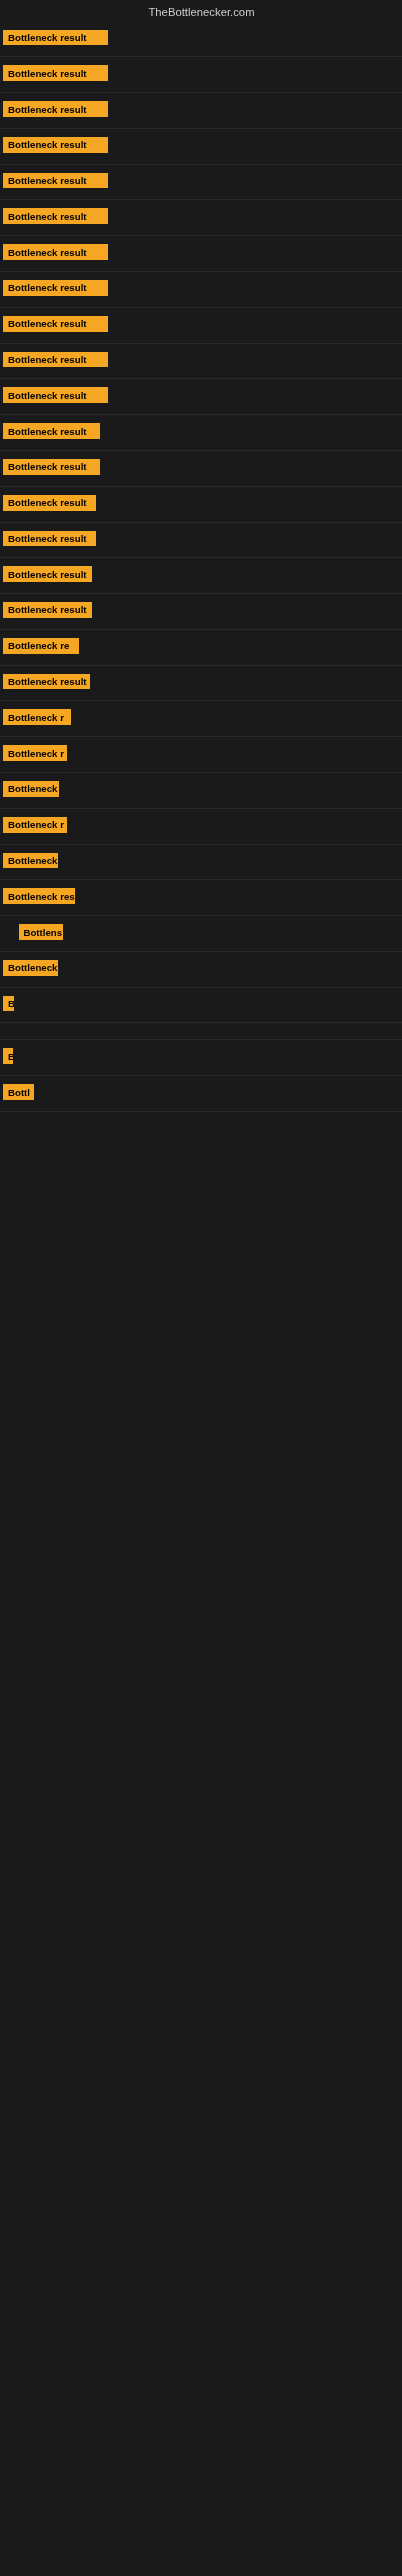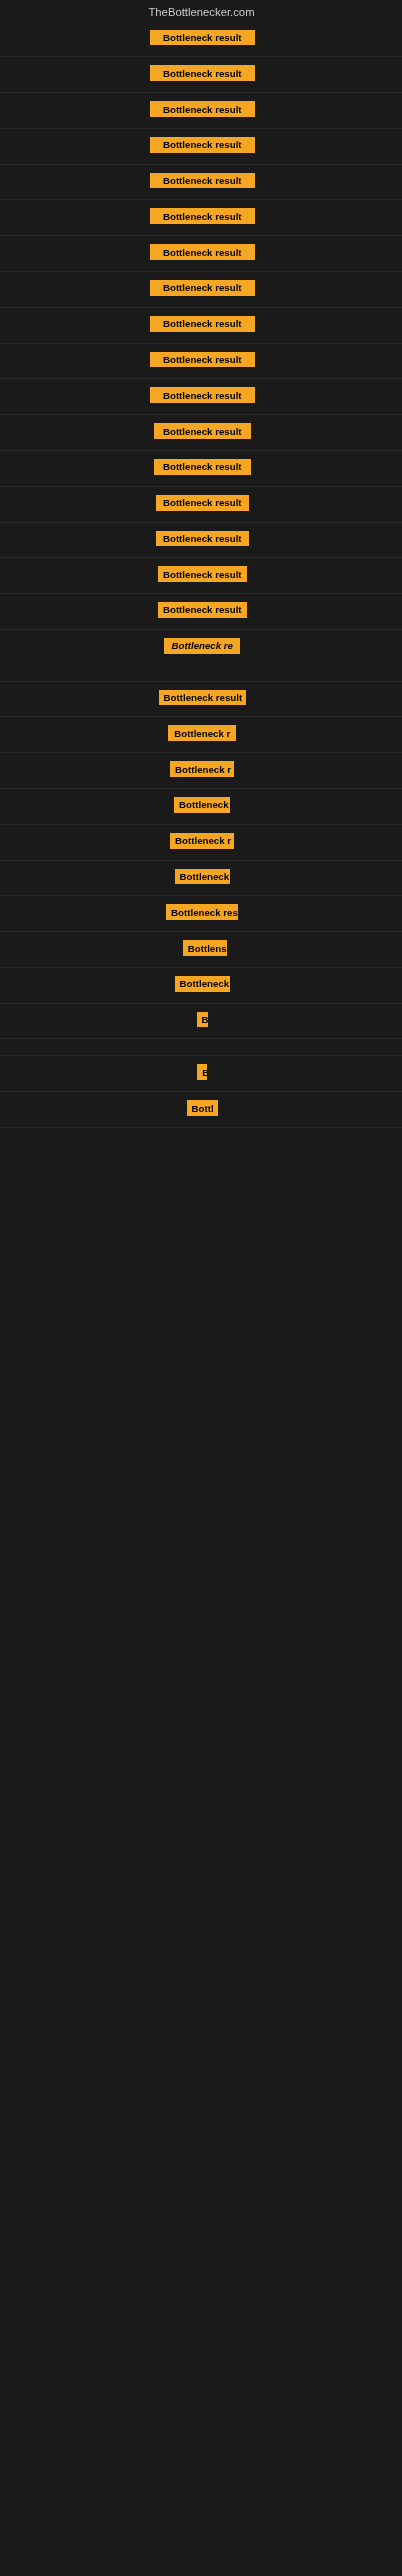--- a/index.html
+++ b/index.html
@@ -31,21 +31,20 @@
       font-weight: bold;
       padding: 2.4px 4.8px;
       display: inline-block;
       white-space: nowrap;
       overflow: hidden;
     }
 
     .row-container {
       padding: 6.4px 1.6px;
       border-bottom: 0.8px solid #2a2a2a;
-      text-align: center;
     }
   </style>
 </head>
 <body>
 
 <div class="site-header">
   <span>TheBottlenecker.com</span>
 </div>
 
 <div id="items-container">
@@ -59,28 +58,28 @@
     <div class="row-container" style="padding-top: 8px; padding-bottom: 8px;"><span class="bottleneck-badge" style="max-width: 105px; width: 105px; margin-left: 1.6px;">Bottleneck result</span></div>
     <div class="row-container" style="padding-top: 8px; padding-bottom: 8px;"><span class="bottleneck-badge" style="max-width: 105px; width: 105px; margin-left: 1.6px;">Bottleneck result</span></div>
     <div class="row-container" style="padding-top: 8px; padding-bottom: 8px;"><span class="bottleneck-badge" style="max-width: 105px; width: 105px; margin-left: 1.6px;">Bottleneck result</span></div>
     <div class="row-container" style="padding-top: 8px; padding-bottom: 8px;"><span class="bottleneck-badge" style="max-width: 105px; width: 105px; margin-left: 1.6px;">Bottleneck result</span></div>
     <div class="row-container" style="padding-top: 8px; padding-bottom: 8px;"><span class="bottleneck-badge" style="max-width: 97px; width: 97px; margin-left: 1.6px;">Bottleneck result</span></div>
     <div class="row-container" style="padding-top: 8px; padding-bottom: 8px;"><span class="bottleneck-badge" style="max-width: 97px; width: 97px; margin-left: 1.6px;">Bottleneck result</span></div>
     <div class="row-container" style="padding-top: 8px; padding-bottom: 8px;"><span class="bottleneck-badge" style="max-width: 93px; width: 93px; margin-left: 1.6px;">Bottleneck result</span></div>
     <div class="row-container" style="padding-top: 8px; padding-bottom: 8px;"><span class="bottleneck-badge" style="max-width: 93px; width: 93px; margin-left: 1.6px;">Bottleneck result</span></div>
     <div class="row-container" style="padding-top: 8px; padding-bottom: 8px;"><span class="bottleneck-badge" style="max-width: 89px; width: 89px; margin-left: 1.6px;">Bottleneck result</span></div>
     <div class="row-container" style="padding-top: 8px; padding-bottom: 8px;"><span class="bottleneck-badge" style="max-width: 89px; width: 89px; margin-left: 1.6px;">Bottleneck result</span></div>
-    <div class="row-container" style="padding-top: 8px; padding-bottom: 24px; font-style: italic;"><span class="bottleneck-badge" style="max-width: 76px; width: 76px; margin-left: 1.6px;">Bottleneck re</span></div>
+    <div class="row-container" style="padding-top: 8px; padding-bottom: 8px;"><span class="bottleneck-badge" style="max-width: 76px; width: 76px; margin-left: 1.6px;">Bottleneck re</span></div>
     <div class="row-container" style="padding-top: 8px; padding-bottom: 8px;"><span class="bottleneck-badge" style="max-width: 87px; width: 87px; margin-left: 1.6px;">Bottleneck result</span></div>
     <div class="row-container" style="padding-top: 8px; padding-bottom: 8px;"><span class="bottleneck-badge" style="max-width: 68px; width: 68px; margin-left: 1.6px;">Bottleneck r</span></div>
     <div class="row-container" style="padding-top: 8px; padding-bottom: 8px;"><span class="bottleneck-badge" style="max-width: 64px; width: 64px; margin-left: 1.6px;">Bottleneck r</span></div>
     <div class="row-container" style="padding-top: 8px; padding-bottom: 8px;"><span class="bottleneck-badge" style="max-width: 56px; width: 56px; margin-left: 1.6px;">Bottleneck</span></div>
     <div class="row-container" style="padding-top: 8px; padding-bottom: 8px;"><span class="bottleneck-badge" style="max-width: 64px; width: 64px; margin-left: 1.6px;">Bottleneck r</span></div>
     <div class="row-container" style="padding-top: 8px; padding-bottom: 8px;"><span class="bottleneck-badge" style="max-width: 55px; width: 55px; margin-left: 1.6px;">Bottleneck</span></div>
     <div class="row-container" style="padding-top: 8px; padding-bottom: 8px;"><span class="bottleneck-badge" style="max-width: 72px; width: 94px; margin-left: 1.6px;">Bottleneck res</span></div>
-    <div class="row-container" style="padding-top: 8px; padding-bottom: 8px;"><span class="bottleneck-badge" style="max-width: 44px; width: 44px; margin-left: 7px;">Bottlens</span></div>
+    <div class="row-container" style="padding-top: 8px; padding-bottom: 8px;"><span class="bottleneck-badge" style="max-width: 44px; width: 44px; margin-left: 17px;">Bottlens</span></div>
     <div class="row-container" style="padding-top: 8px; padding-bottom: 8px;"><span class="bottleneck-badge" style="max-width: 55px; width: 55px; margin-left: 1.6px;">Bottleneck</span></div>
     <div class="row-container" style="padding-top: 8px; padding-bottom: 8px;"><span class="bottleneck-badge" style="max-width: 11.3px; width: 11.3px; margin-left: 1.6px;">B</span></div>
     <div class="row-container" style="padding-top: 8px; padding-bottom: 8px;"></div>
     <div class="row-container" style="padding-top: 8px; padding-bottom: 8px;"><span class="bottleneck-badge" style="max-width: 9.7px; width: 9.7px; margin-left: 1.6px;">B</span></div>
     <div class="row-container" style="padding-top: 8px; padding-bottom: 8px;"><span class="bottleneck-badge" style="max-width: 31px; width: 31px; margin-left: 1.6px;">Bottl</span></div>
   </div>
 
 
 </body></html>

